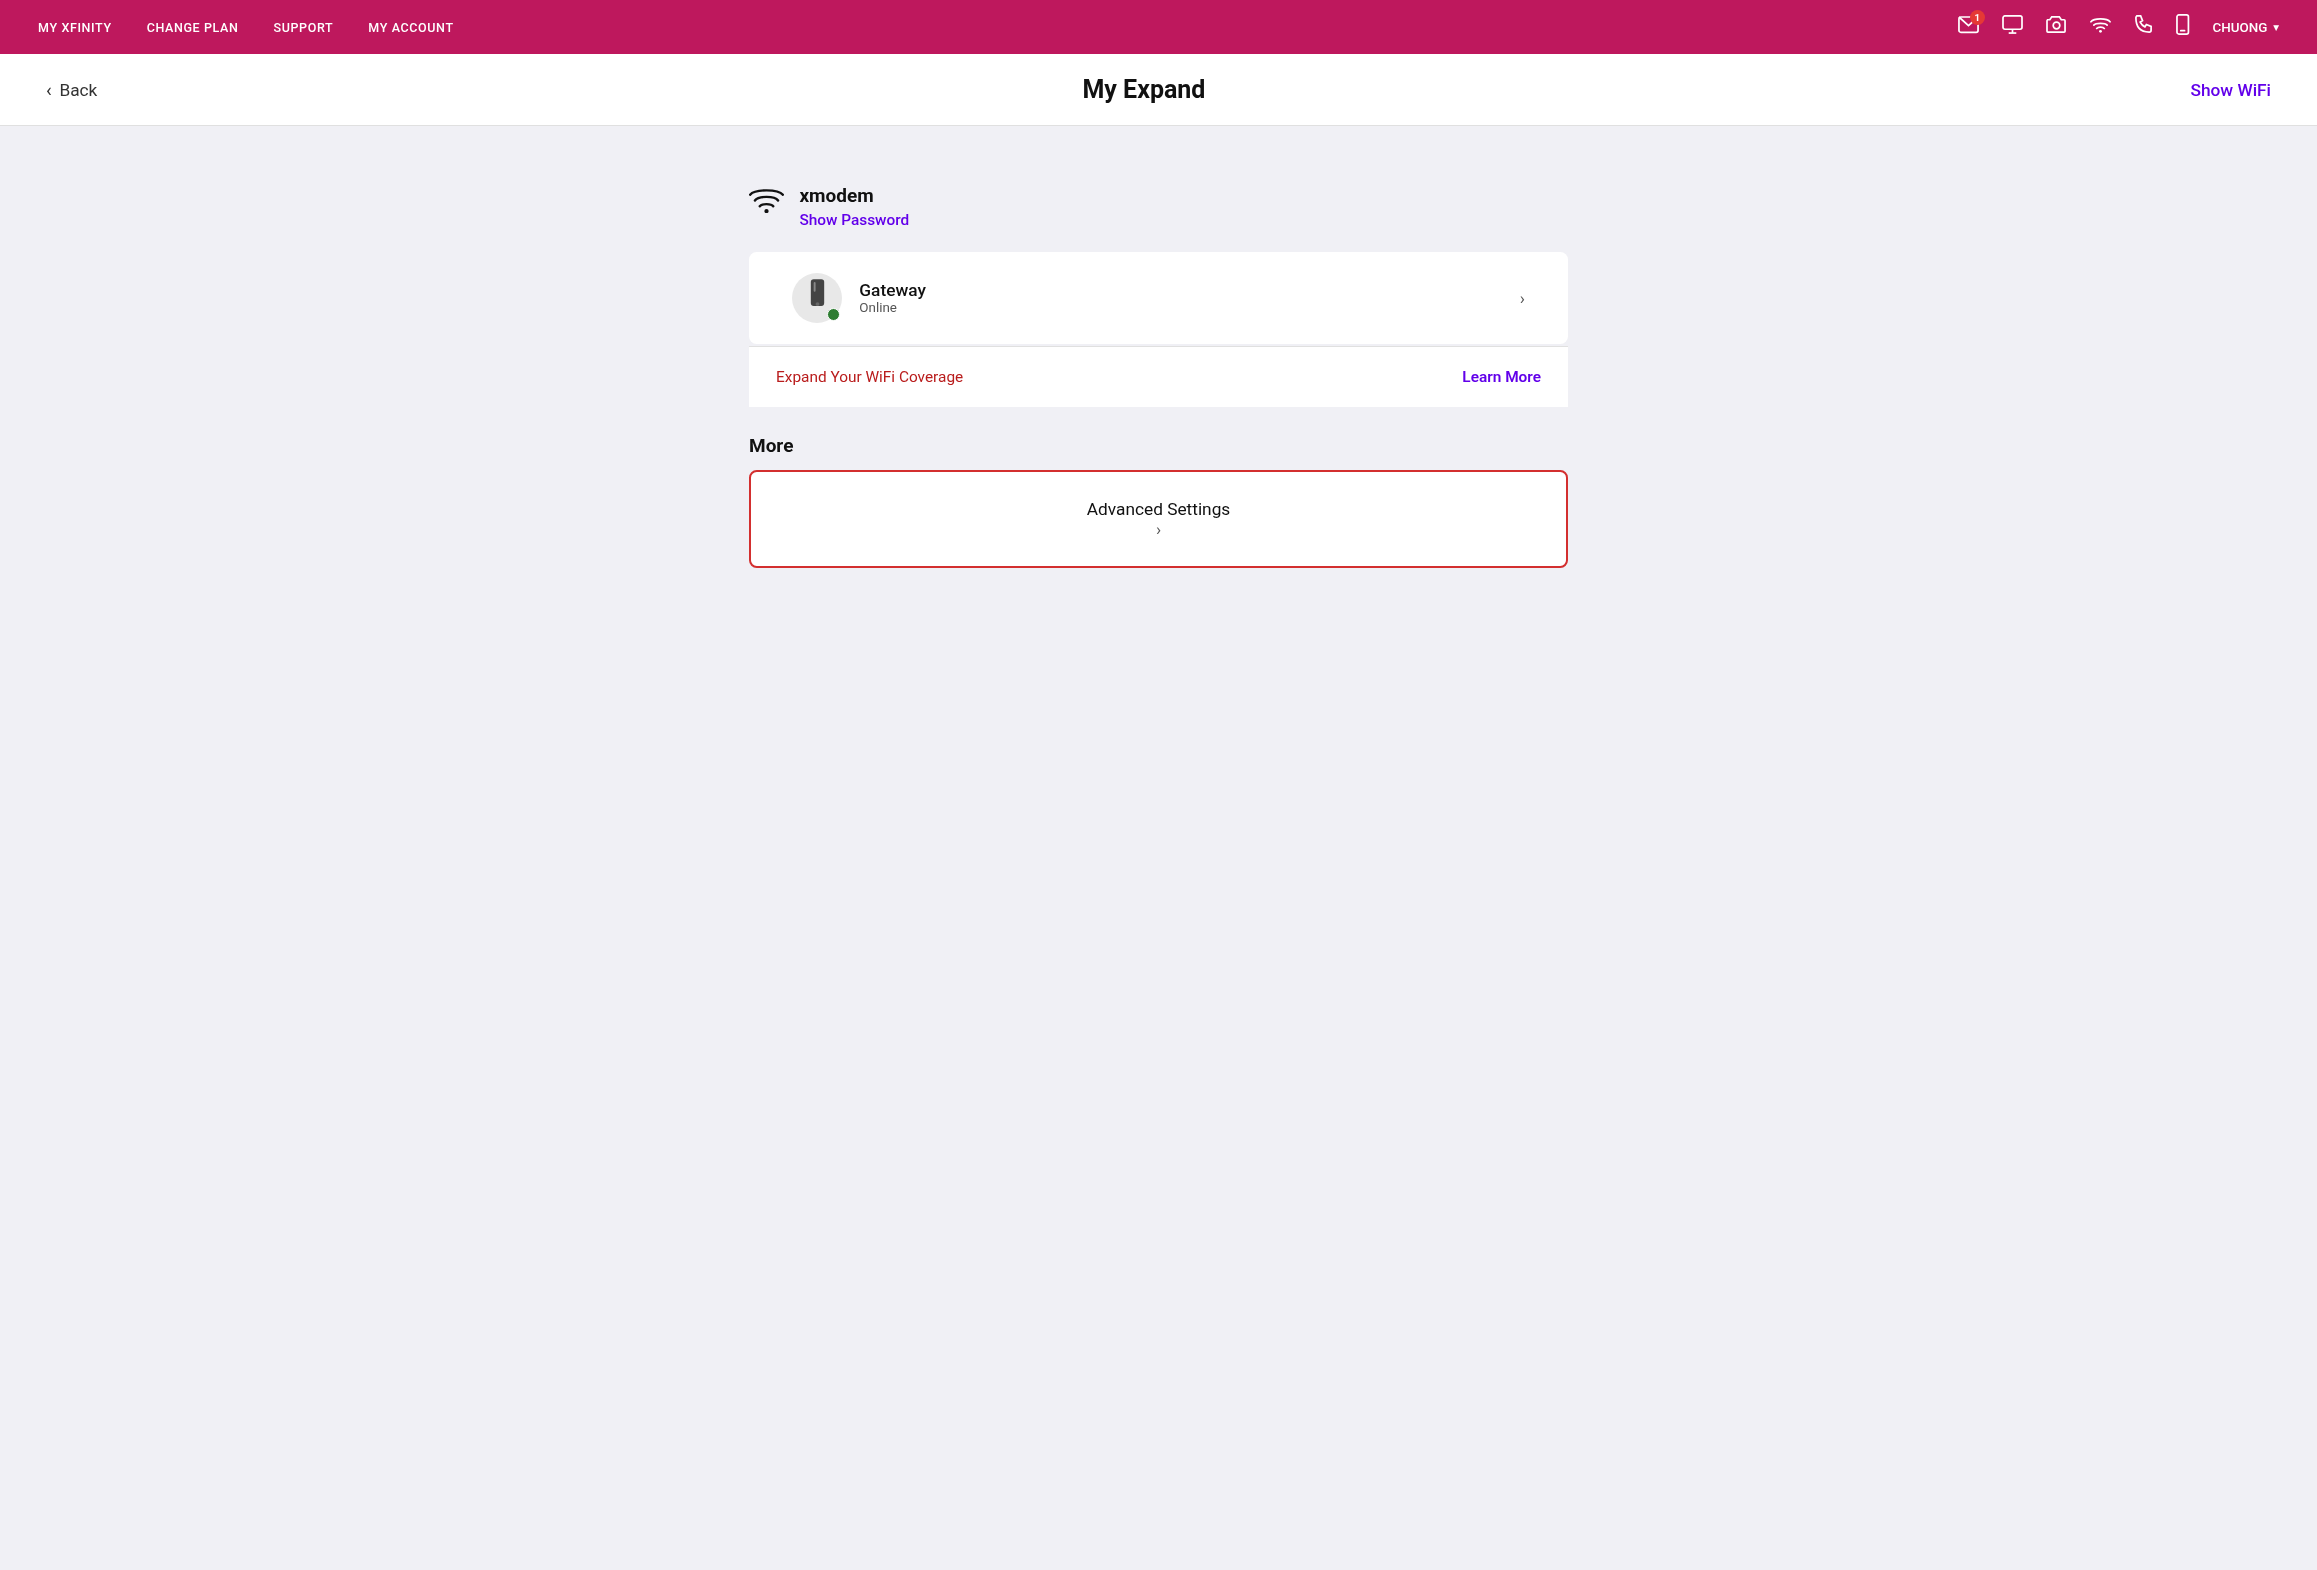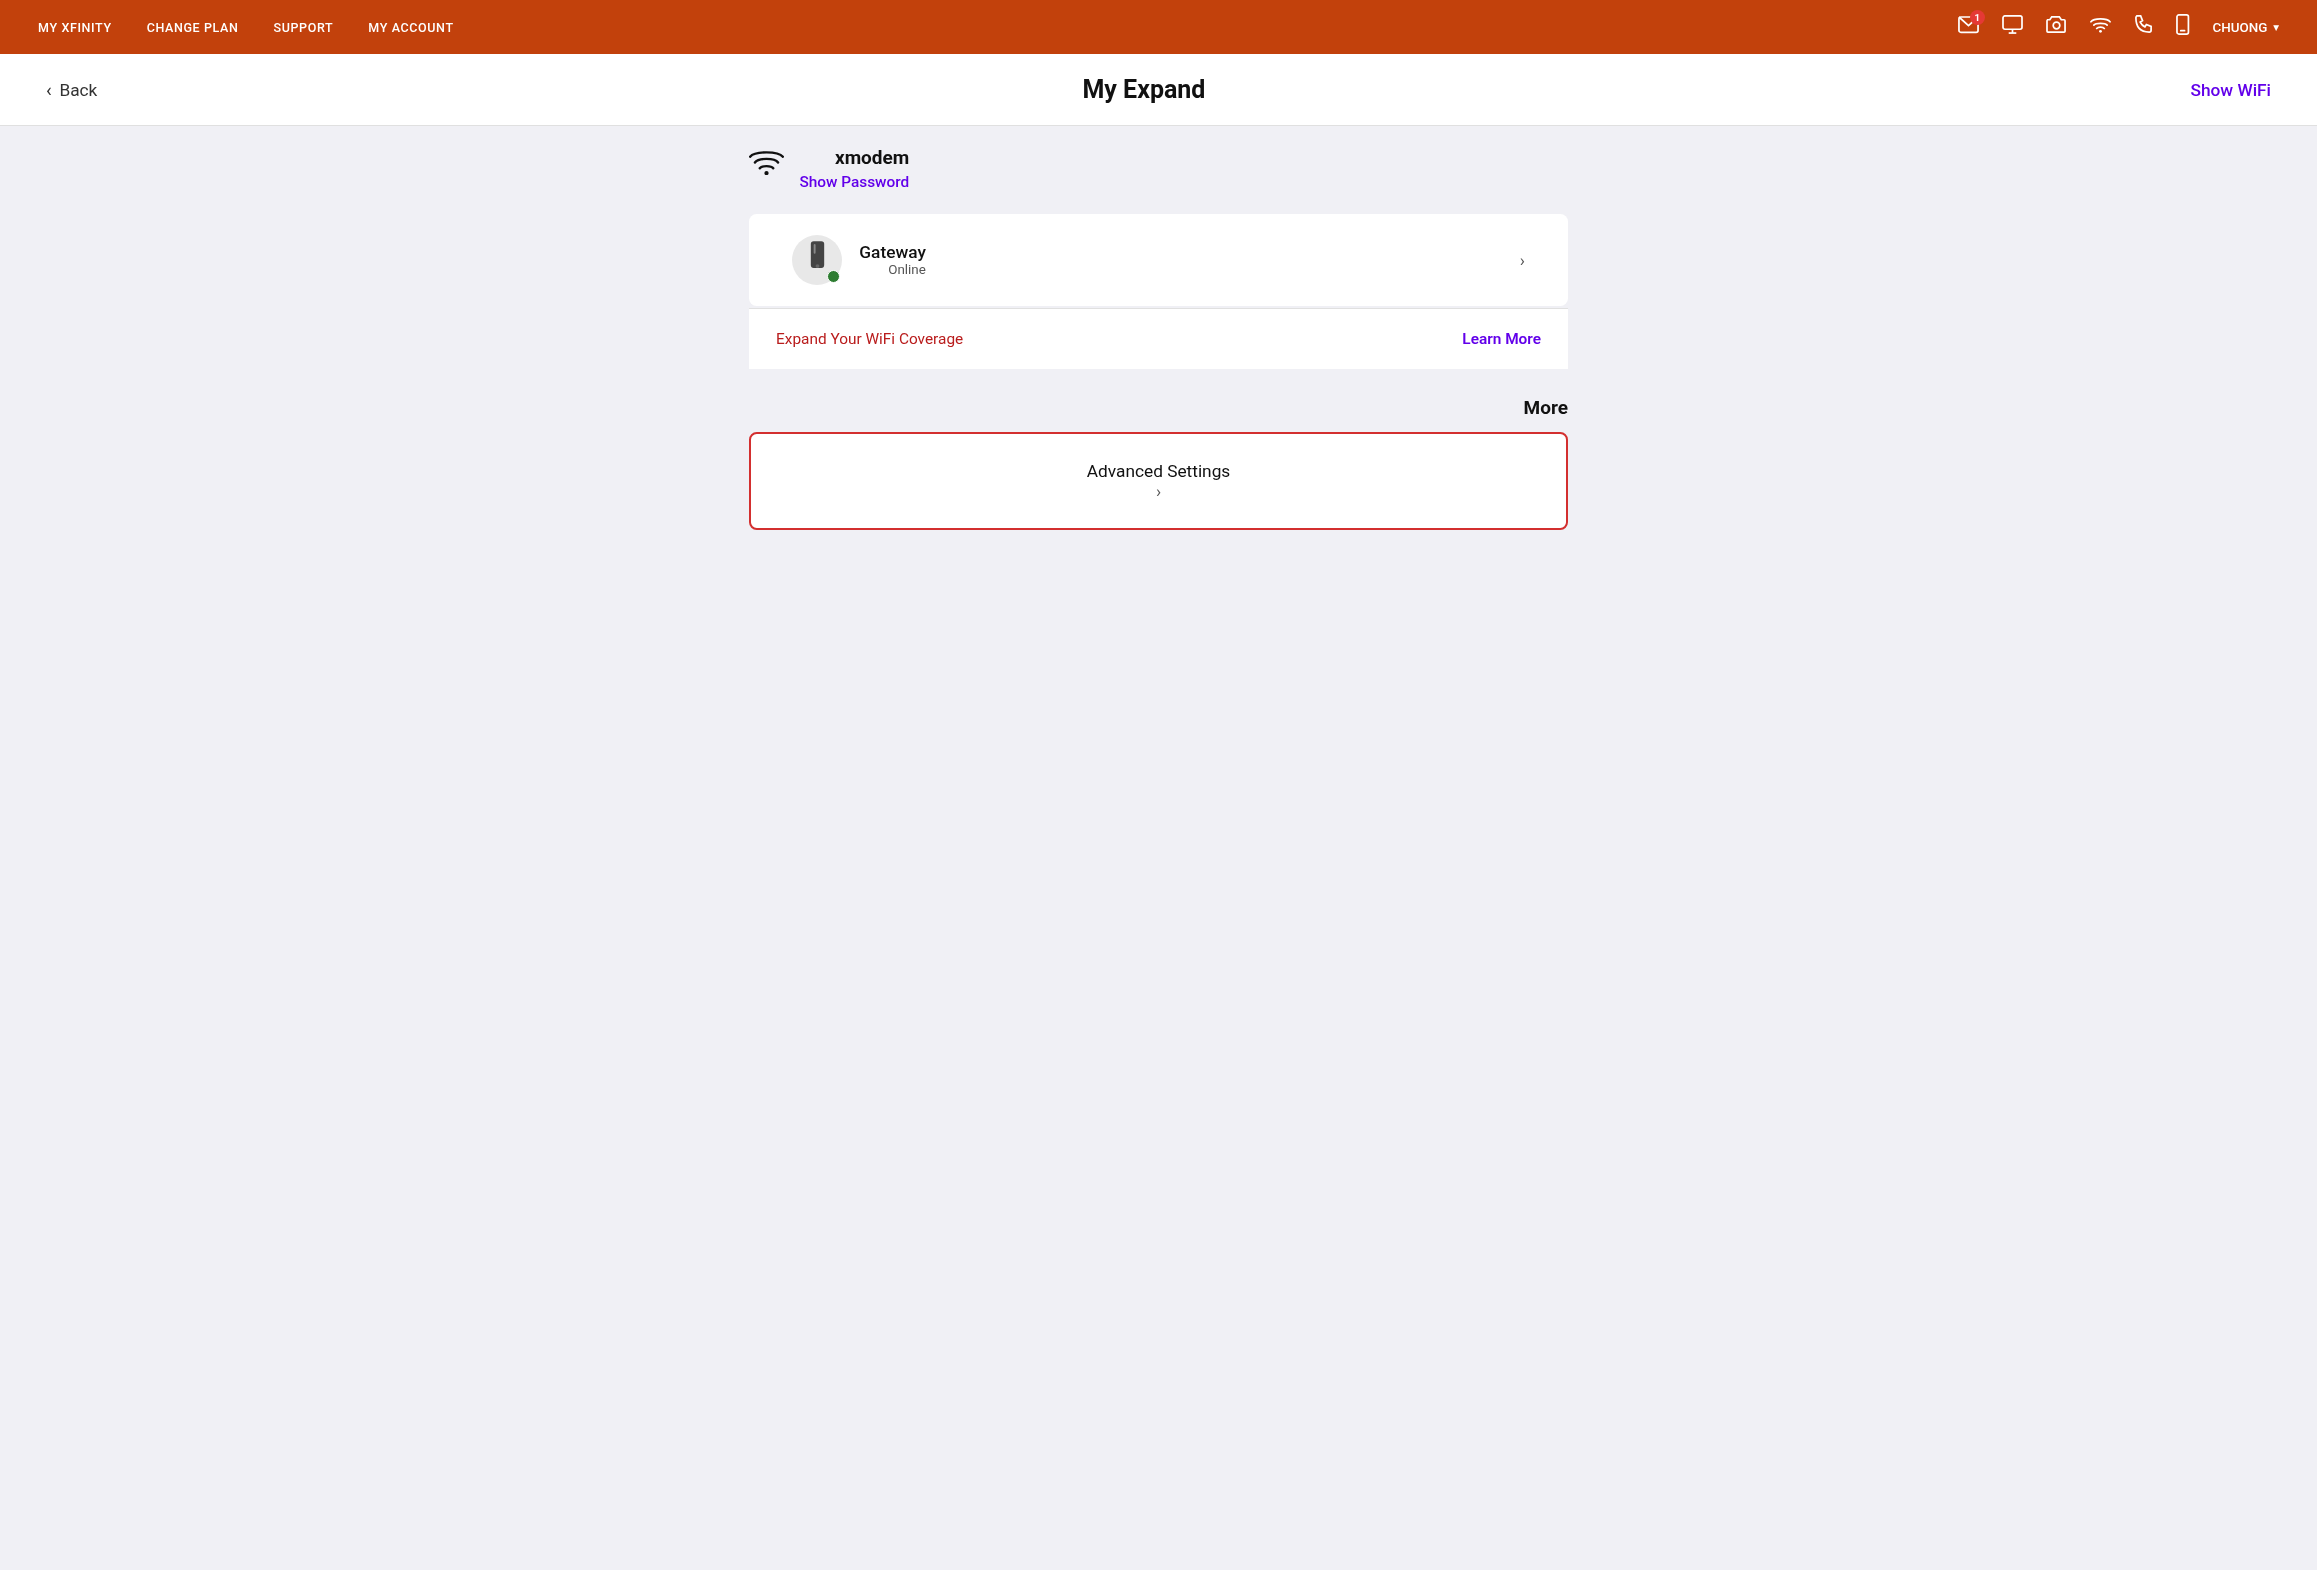--- a/index.html
+++ b/index.html
@@ -4,21 +4,21 @@
   <style>
     * { box-sizing: border-box; margin: 0; padding: 0; }
     body {
       font-family: -apple-system, BlinkMacSystemFont, 'Segoe UI', Roboto, sans-serif;
       background: #f0f0f5;
       min-height: 100vh;
     }
 
     
     .navbar {
-      background: #c2410c;
+      background: #be185d;
       display: flex;
       align-items: center;
       justify-content: space-between;
       padding: 0 38px;
       height: 54px;
     }
     .nav-links {
       display: flex;
       gap: 35px;
     }
@@ -99,23 +99,22 @@
     .edit-wifi-btn {
       color: #6200ea;
       font-size: 17.3px;
       font-weight: 500;
       cursor: pointer;
     }
 
     
     .main {
       max-width: 865px;
-      margin: 20px auto;
+      margin: 58px auto;
       padding: 0 23px;
-      text-align: right;
     }
 
     
     .network-name-section {
       display: flex;
       align-items: flex-start;
       gap: 15.4px;
       margin-bottom: 23px;
     }
     .wifi-icon-large {

